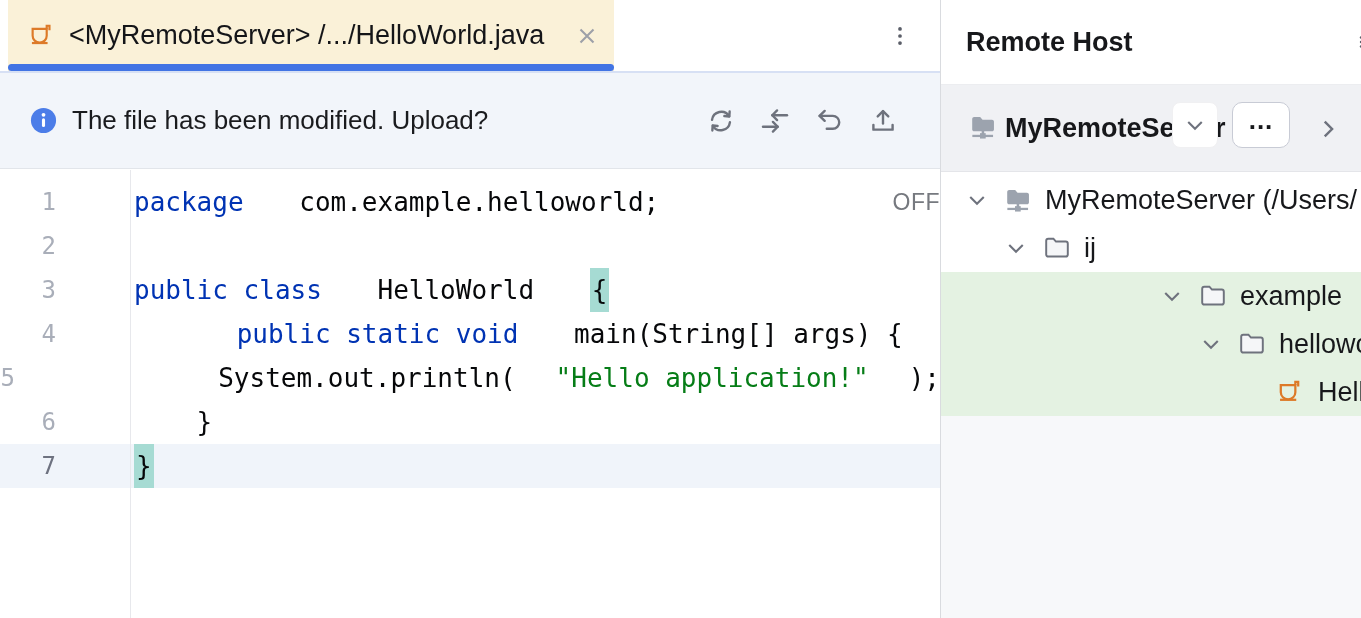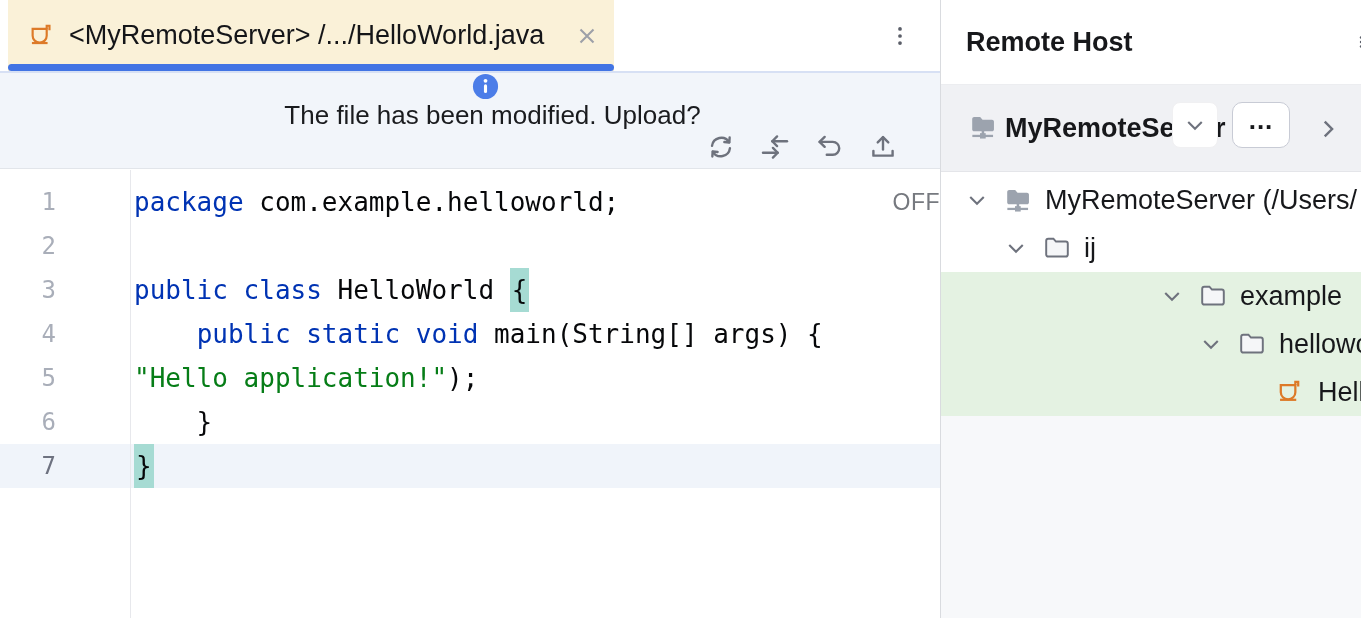--- a/index.html
+++ b/index.html
@@ -15,33 +15,33 @@
          display:flex; align-items:center; padding:0 14px 0 20px; cursor:default; }
   .tab-title { margin-left:12px; font-size:27px; color:#141518; white-space:nowrap; }
   .tab-close { margin-left:auto; width:27px; height:27px; display:flex; align-items:center; justify-content:center; }
   .tab-underline { position:absolute; left:8px; top:64px; width:606px; height:7px;
          background:#4274E4; border-radius:3.5px; }
   .tabbar-more { position:absolute; left:889px; top:17px; width:22px; height:38px;
          display:flex; align-items:center; justify-content:center; }
   .tabbar-border { height:2px; background:#D7E0F4; }
 
   .banner { height:96px; background:#F2F5FA; border-bottom:1px solid #E2E5EA;
-         display:flex; align-items:center; padding-left:30px;flex-direction:column; }
+         display:flex; align-items:center; padding-left:30px; }
   .banner-text { margin-left:15px; font-size:26px; color:#1A1B1E; }
   .banner-actions { margin-left:auto; margin-right:41px; display:flex; gap:22px; }
   .banner-btn { width:32px; height:32px; display:flex; align-items:center; justify-content:center; }
 
   .editor-rows { padding-top:11px; }
   .code-row { display:flex; height:44px; line-height:44px; align-items:stretch; }
   .code-row.current { background:#F0F4FA; }
   .gutter-num { width:130px; padding-right:74px; text-align:right;
          font-family:"DejaVu Sans Mono","Liberation Mono",monospace; font-size:24px; color:#A9AEB9; }
   .code-row.current .gutter-num { color:#6E7280; }
   .code-text { flex:1; padding-left:4px; white-space:pre; display:flex; align-items:stretch;
-         font-family:"DejaVu Sans Mono","Liberation Mono",monospace; font-size:26px; color:#060709; }
+         font-family:"DejaVu Sans Mono","Liberation Mono",monospace; font-size:26px; color:#060709;gap:40px; }
   .code-text span { line-height:44px; }
   .seg-keyword { color:#0033B3; }
   .seg-string { color:#067D17; }
   .seg-plain { color:#060709; }
   .seg-brace { background:#A6DBD3; padding:0 2px; }
   .off-label { margin-left:auto; font-size:23px; letter-spacing:0.5px;
          color:#76797F; font-family:"Liberation Sans","DejaVu Sans",sans-serif; line-height:44px; }
   .gutter-sep { position:absolute; left:130px; top:170px; bottom:0; width:1px; background:#E7E8EC; }
 
   
@@ -162,21 +162,21 @@
         <div class="code-row">
           <div class="gutter-num">3</div>
           <div class="code-text"><span class="seg-keyword">public class</span><span class="seg-plain"> HelloWorld </span><span class="seg-brace">{</span></div>
         </div>
         <div class="code-row">
           <div class="gutter-num">4</div>
           <div class="code-text"><span class="seg-plain">    </span><span class="seg-keyword">public static void</span><span class="seg-plain"> main(String[] args) {</span></div>
         </div>
         <div class="code-row">
           <div class="gutter-num">5</div>
-          <div class="code-text"><span class="seg-string">"Hello application!"</span><span class="seg-plain">);</span></div>
+          <div class="code-text"><span class="seg-plain">        System.out.println(</span><span class="seg-string">"Hello application!"</span><span class="seg-plain">);</span></div>
         </div>
         <div class="code-row">
           <div class="gutter-num">6</div>
           <div class="code-text"><span class="seg-plain">    }</span></div>
         </div>
         <div class="code-row current">
           <div class="gutter-num">7</div>
           <div class="code-text"><span class="seg-brace">}</span></div>
         </div>
       </div>

